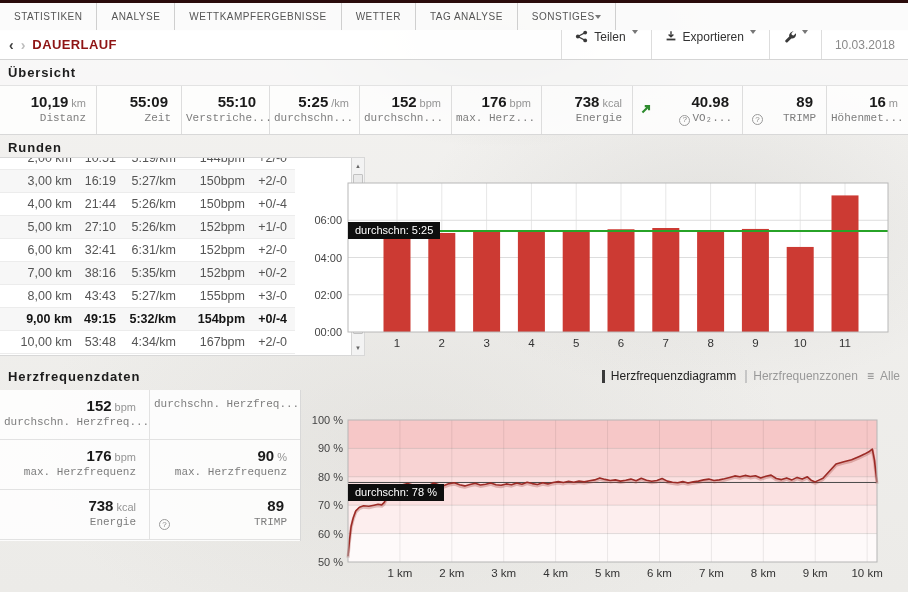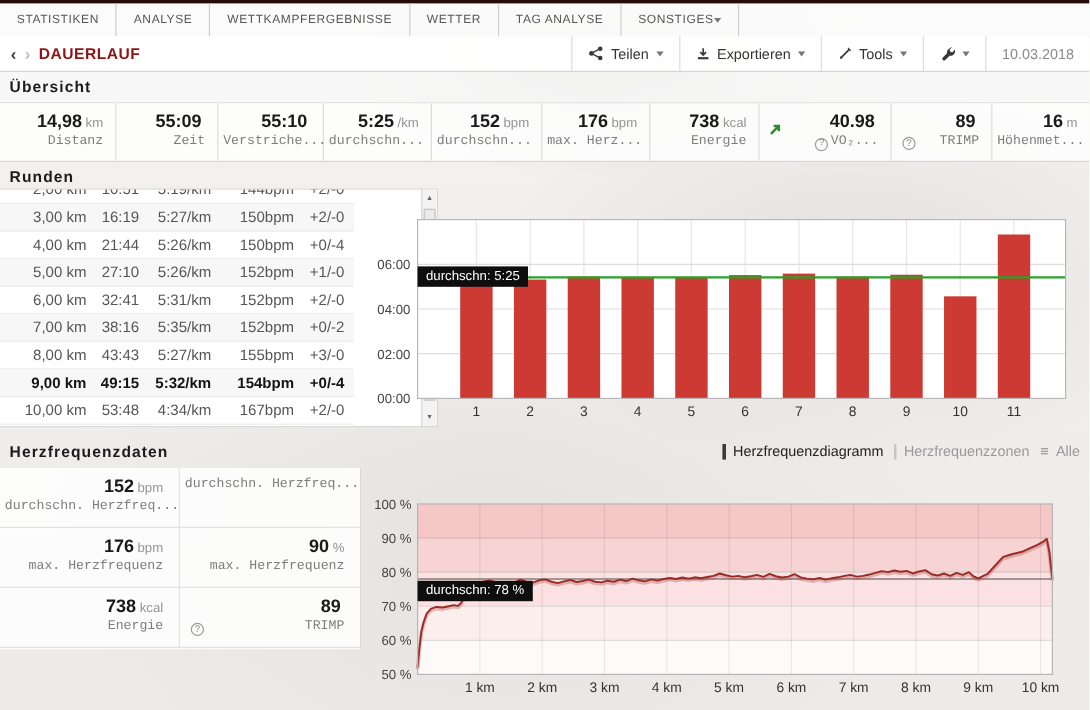--- a/index.html
+++ b/index.html
@@ -18,21 +18,21 @@
   .nav-tab{display:flex;align-items:center;padding:0 14px;border-right:1px solid #cfcfcf;
     font-size:10px;letter-spacing:.5px;color:#555;cursor:pointer;}
   
   #toolbar{left:0;top:30px;width:908px;height:29px;background:rgba(255,255,255,.97);
     border-bottom:1px solid #d5d5d5;display:flex;align-items:stretch;}
   .crumb{display:flex;align-items:center;gap:7px;padding-left:9px;}
   .chev{font-size:14px;font-weight:bold;line-height:1;}
   .chev.back{color:#3d3d3d;cursor:pointer;} .chev.fwd{color:#bdbdbd;cursor:pointer;}
   .crumb-title{font-size:13px;font-weight:bold;color:#8e1414;letter-spacing:.4px;}
   .tb-right{margin-left:auto;display:flex;align-items:stretch;}
-  .tb-btn{display:flex;align-items:center;gap:6px;padding:0 13px;border:none;
+  .tb-btn{display:flex;align-items:flex-start;gap:6px;padding:0 13px;border:none;
     border-left:1px solid #ddd;background:none;font-family:inherit;font-size:12px;color:#333;cursor:pointer;}
   .tb-date{display:flex;align-items:center;padding:0 13px;border-left:1px solid #ddd;
     color:#8a8a8a;font-size:12px;cursor:pointer;}
   .caret{width:0;height:0;border-left:3.5px solid transparent;border-right:3.5px solid transparent;
     border-top:4px solid #777;display:inline-block;}
   .ic{display:inline-flex;align-items:center;}
   
   .sec-title{font-size:13px;font-weight:bold;color:#1c1c1c;letter-spacing:.9px;}
   #ov-header{left:0;top:60px;width:908px;height:25px;background:rgba(249,249,249,.8);
     display:flex;align-items:center;padding-left:8px;box-sizing:border-box;}
@@ -157,49 +157,38 @@
           <svg width="12" height="12" viewBox="0 0 12 12">
               <path d="M6 1.2 v5.2 M3.6 4.4 L6 6.8 L8.4 4.4" stroke="#3a3a3a" stroke-width="1.4" fill="none"></path>
               <rect x="1.6" y="8.6" width="8.8" height="1.8" fill="#3a3a3a"></rect>
             </svg>
         </span>
         <span>Exportieren</span>
         <span class="caret"></span>
       </button>
       <button class="tb-btn">
         <span class="ic">
-          <svg width="12" height="12" viewBox="0 0 13 13">
-              <path d="M3.2 9.8 L10.8 2.2" stroke="#3a3a3a" stroke-width="1.6" fill="none"></path>
-              <path d="M2 11 l2.6 -0.7 -1.9 -1.9 z" fill="#3a3a3a"></path>
-              <path d="M9.3 1 l2.7 2.7" stroke="#3a3a3a" stroke-width="1.1" fill="none"></path>
-            </svg>
-        </span>
-        <span>Tools</span>
-        <span class="caret"></span>
-      </button>
-      <button class="tb-btn">
-        <span class="ic">
           <svg width="13" height="13" viewBox="0 0 14 14">
               <path d="M11.4 1.2 L9.1 3.5 l0.4 2 2 0.4 2.3-2.3 c0.5 1.5 0.1 3.2-1.1 4.4 c-1 1-2.4 1.4-3.7 1.1 L5.1 12.9 a1.55 1.55 0 0 1 -2.2 -2.2 L6.7 6.9 c-0.3-1.3 0.1-2.7 1.1-3.7 c1.2-1.2 2.9-1.6 3.6-2 Z" fill="#3a3a3a"></path>
             </svg>
         </span>
         <span class="caret"></span>
       </button>
       <div class="tb-date">10.03.2018</div>
     </div>
   </div>
 
   <div id="ov-header" class="abs">
     <span class="sec-title">Übersicht</span>
   </div>
   <div id="ov-stats" class="abs">
       <div class="ov-box" style="width: 97px;">
 
     <div class="sv">
-      <span class="v">14,98</span><span class="u">km</span>
+      <span class="v">10,19</span><span class="u">km</span>
     </div>
     <div class="sl">
       <span class="lt">Distanz</span>
     </div>
   </div>
       <div class="ov-box" style="width: 85px;">
 
     <div class="sv">
       <span class="v">55:09</span><span class="u"></span>
     </div>
@@ -322,21 +311,21 @@
     <span class="c cd">5,00 km</span>
     <span class="c ct">27:10</span>
     <span class="c cp">5:26/km</span>
     <span class="sp"></span>
     <span class="c ch">152bpm</span>
     <span class="c ce">+1/-0</span>
   </div>
           <div class="lap-row">
     <span class="c cd">6,00 km</span>
     <span class="c ct">32:41</span>
-    <span class="c cp">5:31/km</span>
+    <span class="c cp">6:31/km</span>
     <span class="sp"></span>
     <span class="c ch">152bpm</span>
     <span class="c ce">+2/-0</span>
   </div>
           <div class="lap-row">
     <span class="c cd">7,00 km</span>
     <span class="c ct">38:16</span>
     <span class="c cp">5:35/km</span>
     <span class="sp"></span>
     <span class="c ch">152bpm</span>

